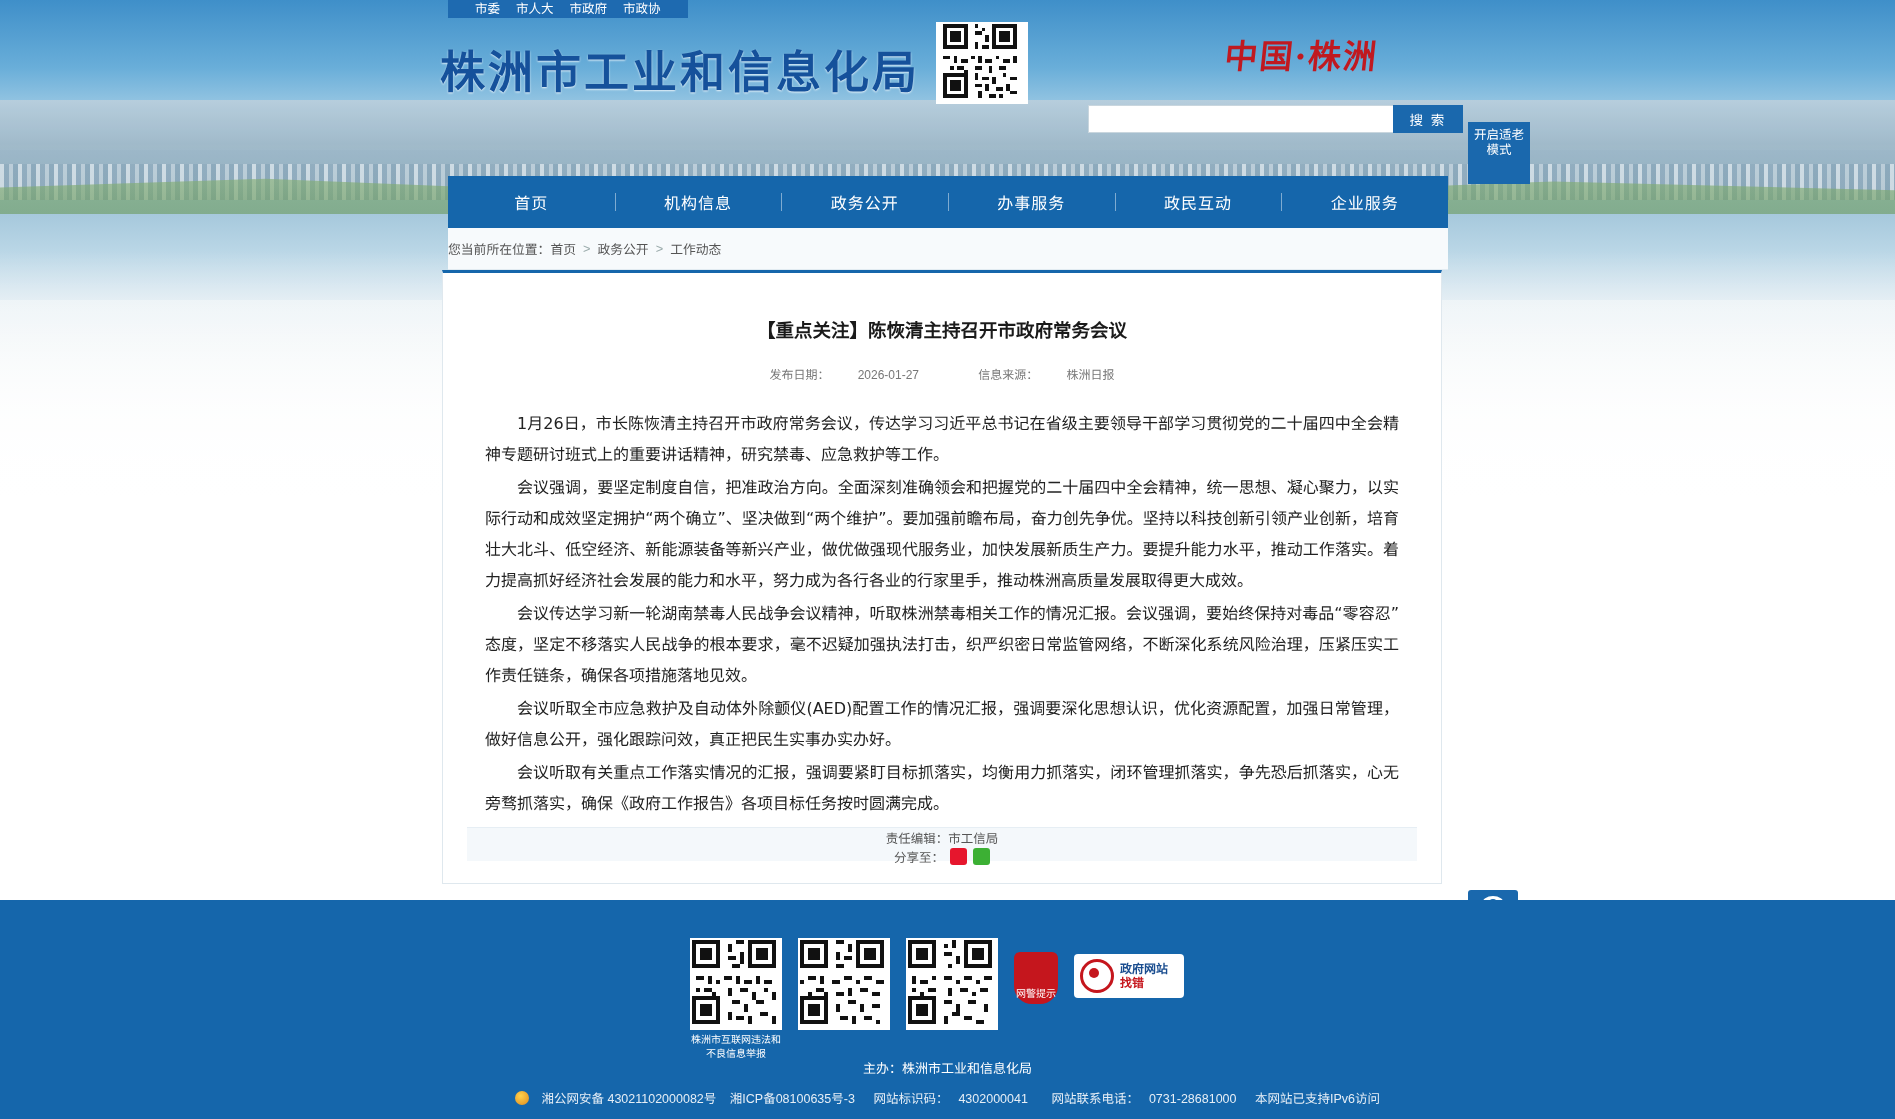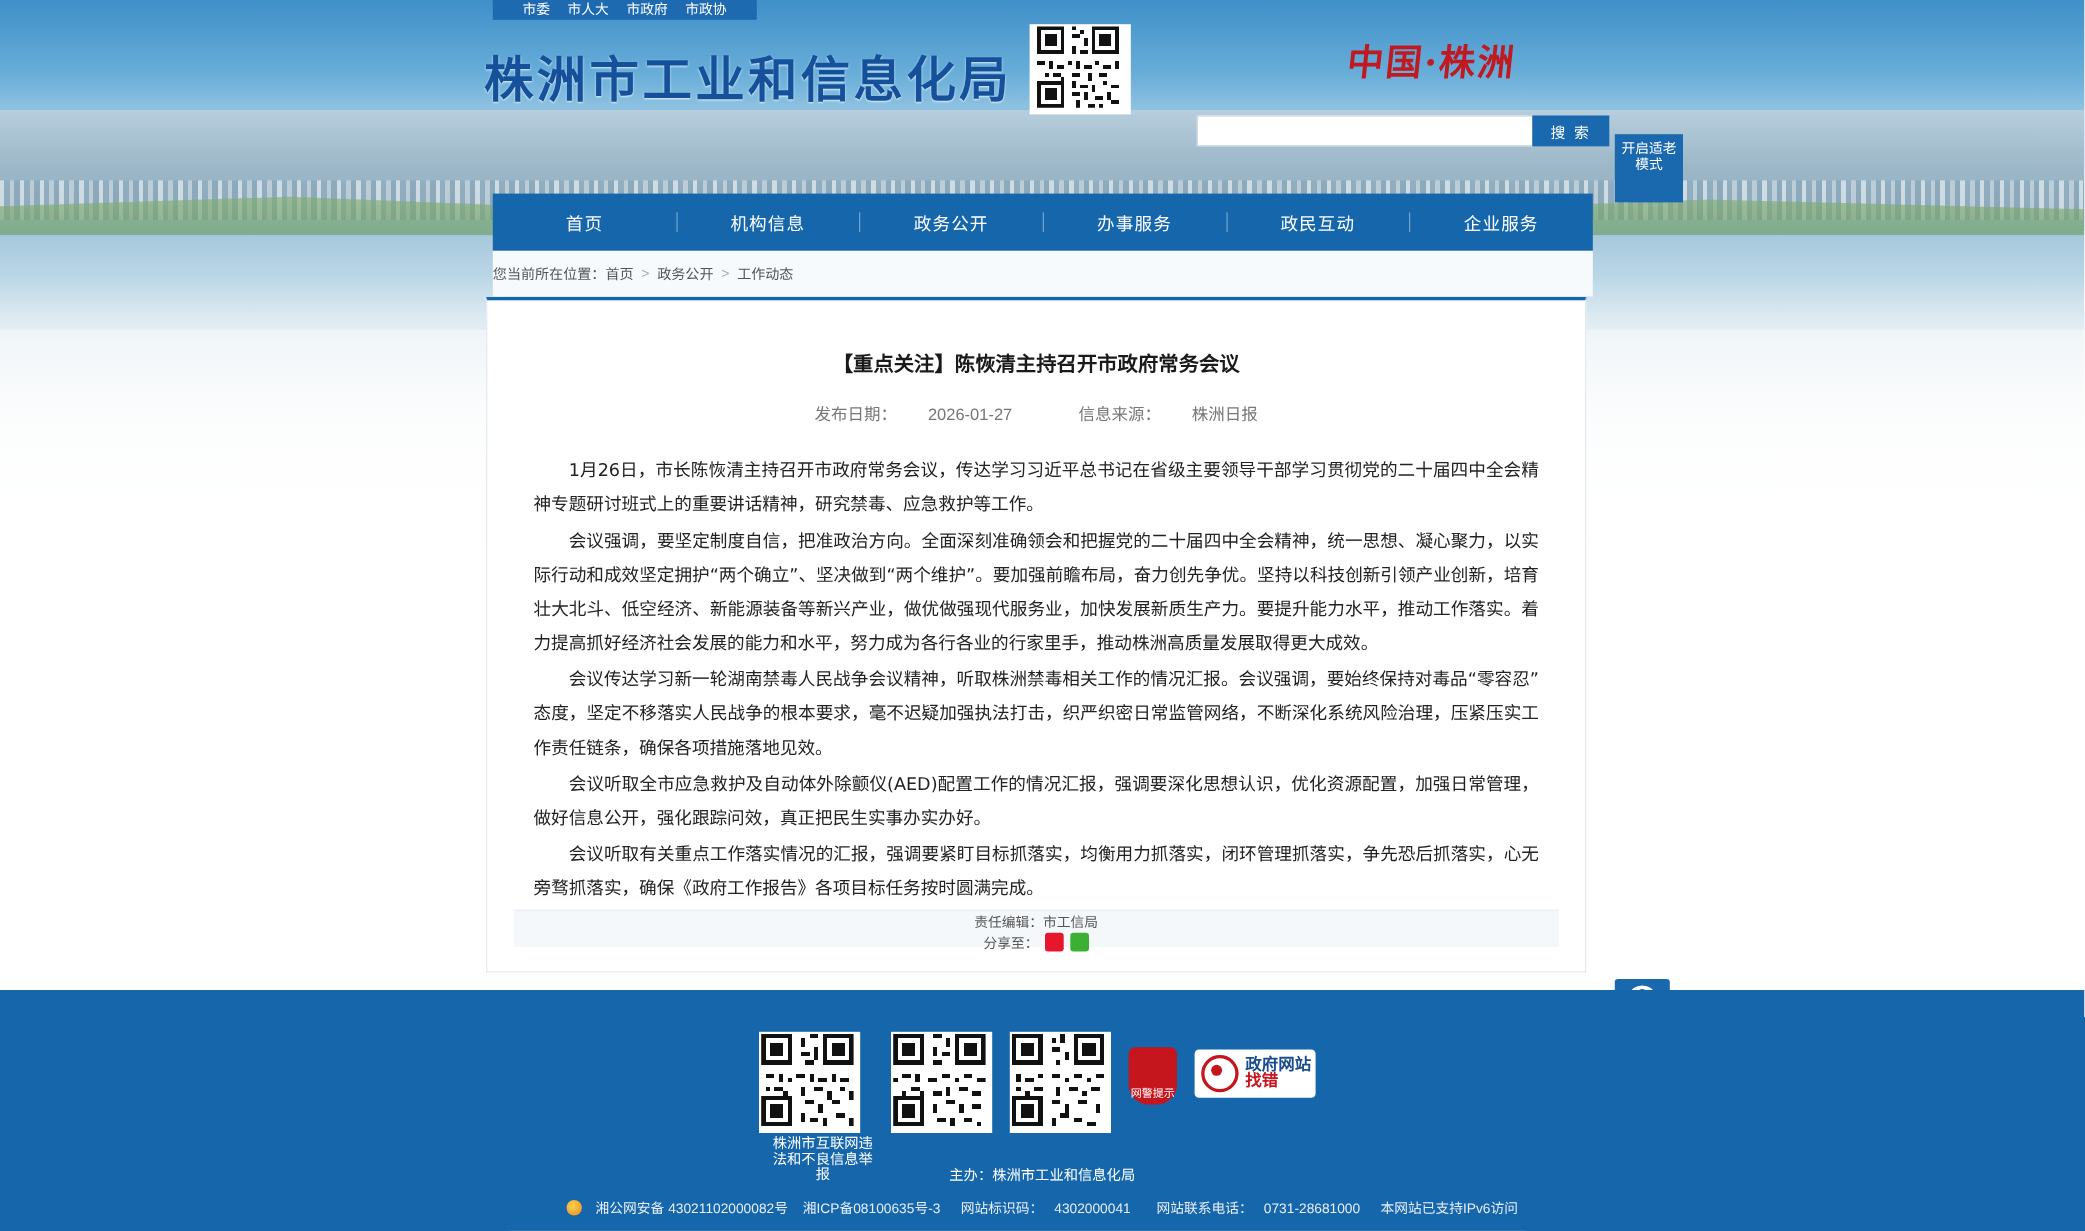--- a/index.html
+++ b/index.html
@@ -119,21 +119,21 @@
   .article{
     position:absolute;left:442px;top:270px;width:1000px;height:614px;z-index:6;
     background:#fff;border:1px solid #dfe8ee;border-top:3px solid #1566ab;
     box-sizing:border-box;overflow:hidden;
   }
   .art-title{
     text-align:center;font-size:18.5px;font-weight:bold;color:#1a1a1a;
     margin:44px 60px 0;line-height:28px;
   }
   .art-meta{
-    text-align:center;font-size:15px;color:#777;margin-top:20px;
+    text-align:center;font-size:12px;color:#777;margin-top:20px;
   }
   .art-meta span{margin:0 14px;}
   .art-body{
     margin:26px 42px 0;font-size:16px;line-height:31px;color:#222;
     font-family:"DejaVu Sans","Liberation Sans",sans-serif;
     text-align:justify;
   }
   .art-body p{margin:0 0 2px;text-indent:2em;}
   .art-foot{
     position:absolute;left:24px;right:24px;bottom:22px;height:34px;
@@ -160,33 +160,33 @@
 
   
   .footer{
     position:absolute;left:0;top:900px;width:1895px;height:219px;
     background:#1566ab;color:#fff;
   }
   .foot-icons{
     position:absolute;left:690px;top:38px;display:flex;align-items:flex-start;gap:16px;
   }
   .qr-f{width:88px;height:88px;background:#fff;padding:2px;}
-  .qr-cap{width:92px;text-align:center;font-size:13px;line-height:14px;color:#fff;margin-top:3px;margin-left:12px;}
+  .qr-cap{width:92px;text-align:center;font-size:10px;line-height:14px;color:#fff;margin-top:3px;}
   .shield{
     width:44px;height:52px;background:#c5161d;color:#fff;font-size:10px;
     display:flex;align-items:flex-end;justify-content:center;padding-bottom:4px;
     border-radius:6px 6px 18px 18px;box-sizing:border-box;margin-top:14px;
   }
   .gov-badge{
     width:110px;height:44px;background:#fff;border-radius:4px;margin-top:16px;
     display:flex;align-items:center;padding-left:6px;box-sizing:border-box;gap:6px;
   }
   .gov-badge .gb-mark{width:28px;height:28px;border:3px solid #c5161d;border-radius:50%;position:relative;}
   .gov-badge .gb-mark:after{content:"";position:absolute;left:6px;top:6px;width:10px;height:10px;background:#c5161d;border-radius:50%;}
-  .gov-badge .gb-txt{font-size:15px;line-height:14px;color:#1a4d8f;font-weight:bold;}
+  .gov-badge .gb-txt{font-size:12px;line-height:14px;color:#1a4d8f;font-weight:bold;}
   .gov-badge .gb-txt em{font-style:normal;color:#c5161d;display:block;}
   .foot-host{
     position:absolute;left:0;top:158px;width:100%;text-align:center;font-size:13px;
   }
   .foot-icp{
     position:absolute;left:0;top:188px;width:100%;text-align:center;font-size:12.5px;color:#e6eef6;
   }
   .foot-icp .badge{display:inline-block;width:14px;height:14px;border-radius:50%;
     background:radial-gradient(circle at 40% 35%,#ffd24d,#e08a1e);vertical-align:-2px;margin-right:4px;}
   .foot-icp span{margin:0 5px;}

